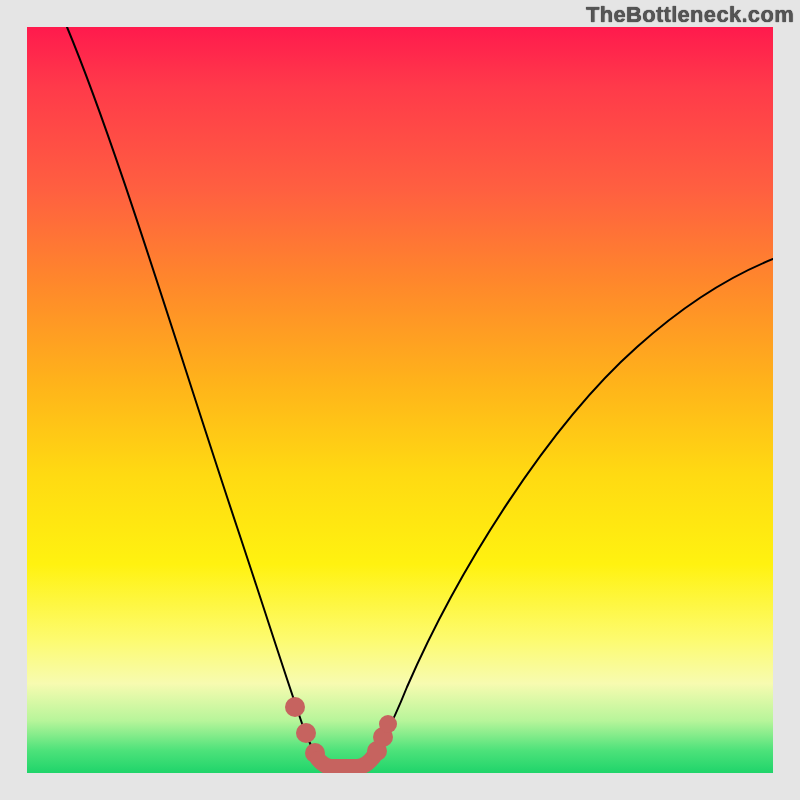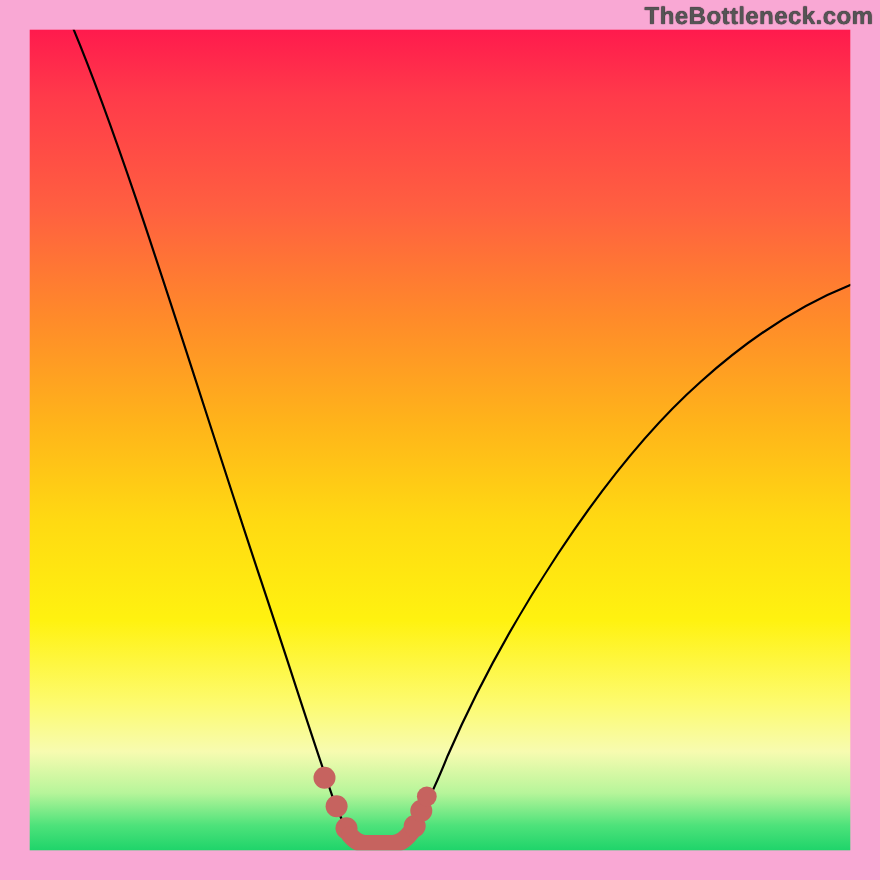--- a/index.html
+++ b/index.html
@@ -8,21 +8,21 @@
     width: 800px;
     height: 800px;
     background: #000;
     overflow: hidden;
     font-family: Arial, Helvetica, sans-serif;
   }
   .frame {
     position: relative;
     width: 800px;
     height: 800px;
-    background: #f9a8d4;
+    background: #e5e5e5;
   }
   .plot-area {
     position: absolute;
     left: 27px;
     top: 27px;
     width: 746px;
     height: 746px;
     
     background: linear-gradient(
       to bottom,

